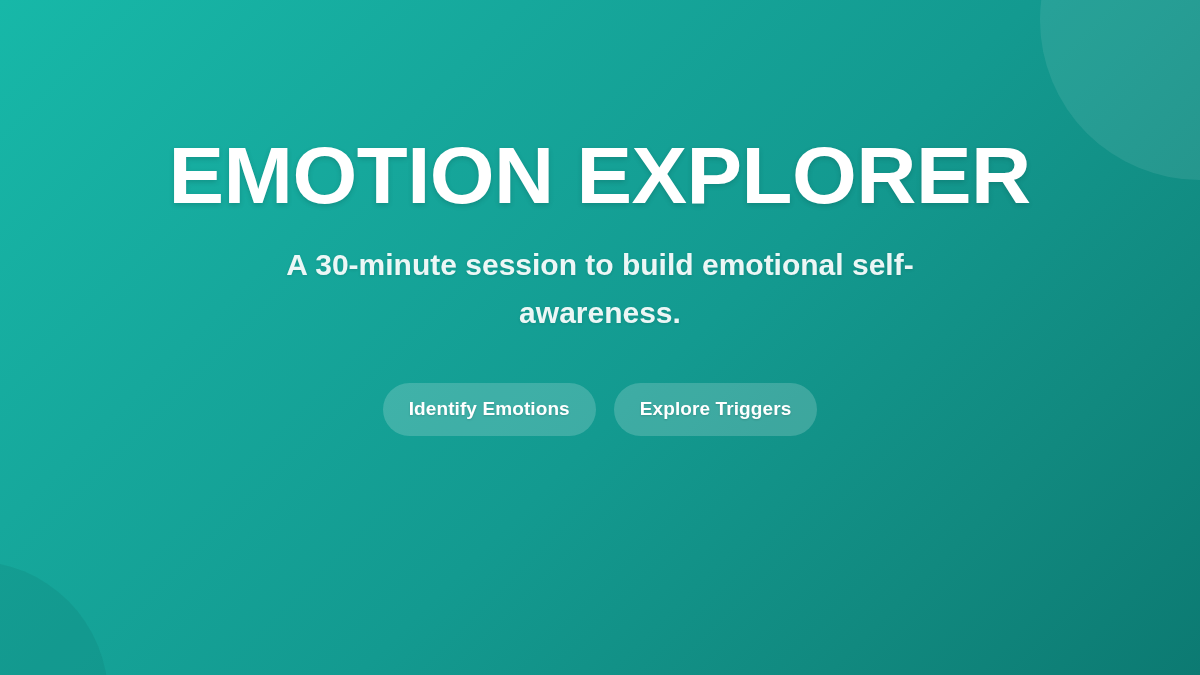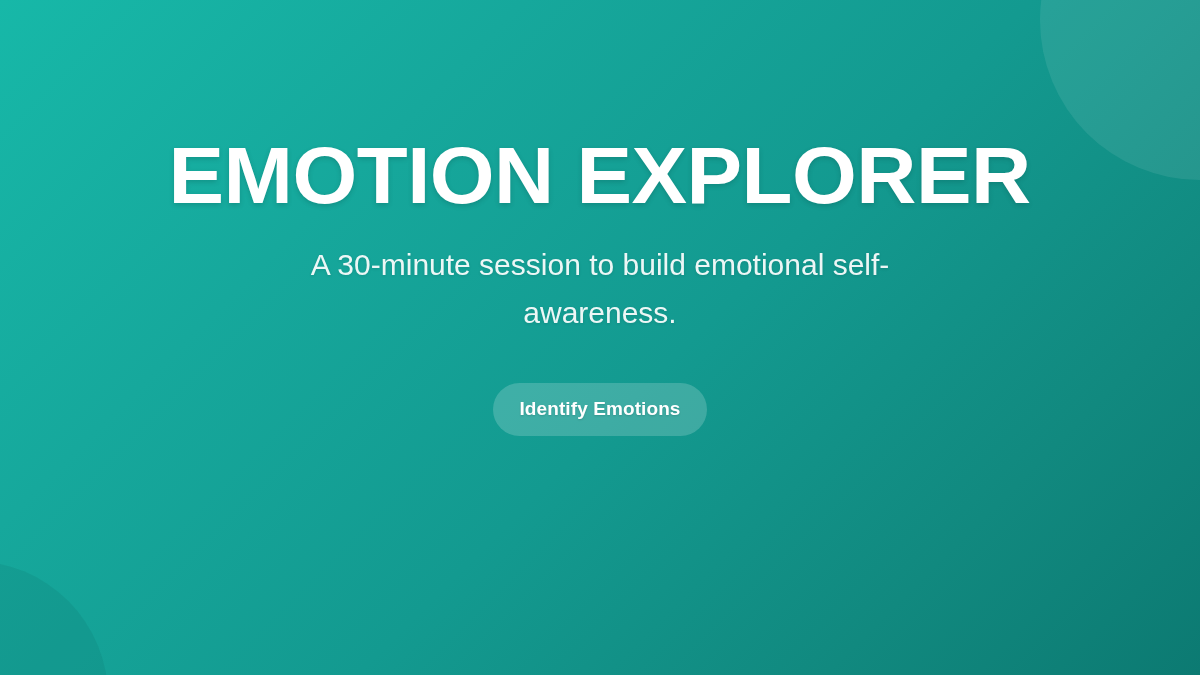--- a/index.html
+++ b/index.html
@@ -72,21 +72,21 @@
     transform: scaleX(1.055);
     transform-origin: center;
     text-shadow: 0 2px 5px rgba(0, 50, 46, 0.20);
     white-space: nowrap;
   }
 
   .subtitle {
     margin-top: 24px;
     max-width: 640px;
     font-size: 30px;
-    font-weight: 400;
+    font-weight: 700;
     line-height: 1.6;
     color: rgba(255, 255, 255, 0.92);
     text-align: center;
     text-shadow: 0 1px 3px rgba(0, 50, 46, 0.14);
   }
 
   .pills {
     margin-top: 46px;
     display: flex;
     align-items: center;
@@ -122,16 +122,17 @@
   <div class="blob blob-bottom-left"></div>
 
   <div class="content">
 
     <h1 class="title">Emotion Explorer</h1>
 
     <p class="subtitle">A 30-minute session to build emotional self-awareness.</p>
 
     <div class="pills">
       <button class="pill">Identify Emotions</button>
+      <button class="pill">Explore Triggers</button>
     </div>
 
   </div>
 </div>
 
 </body></html>

